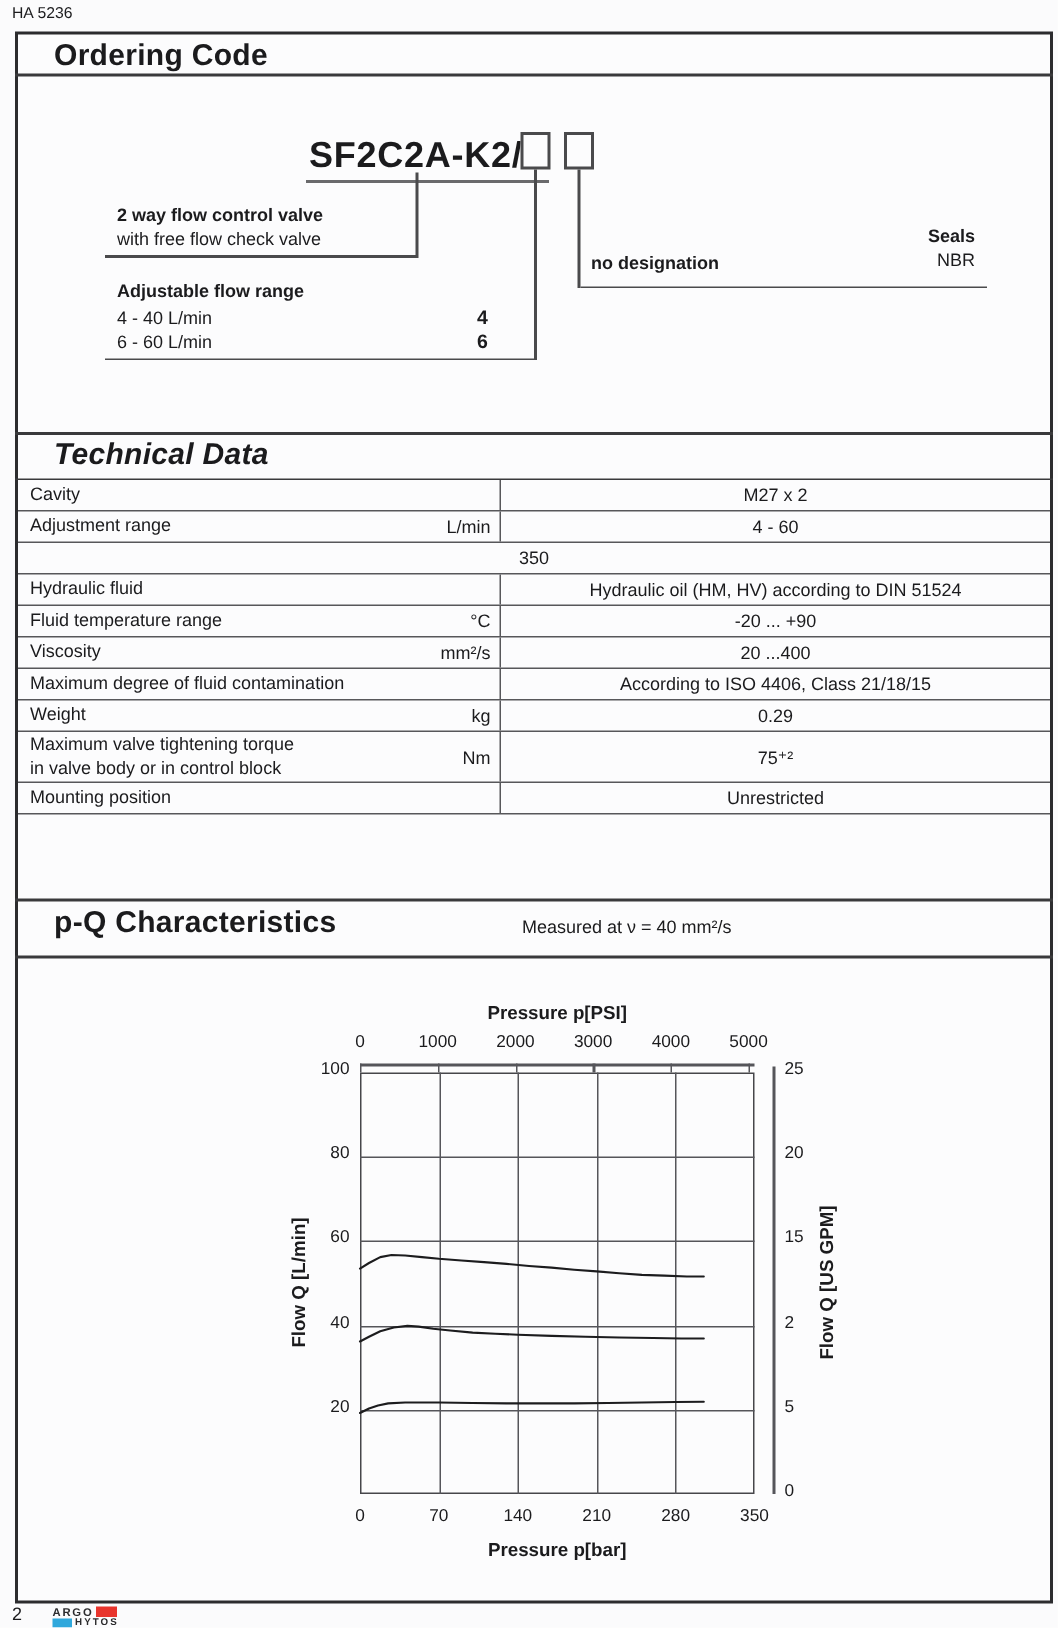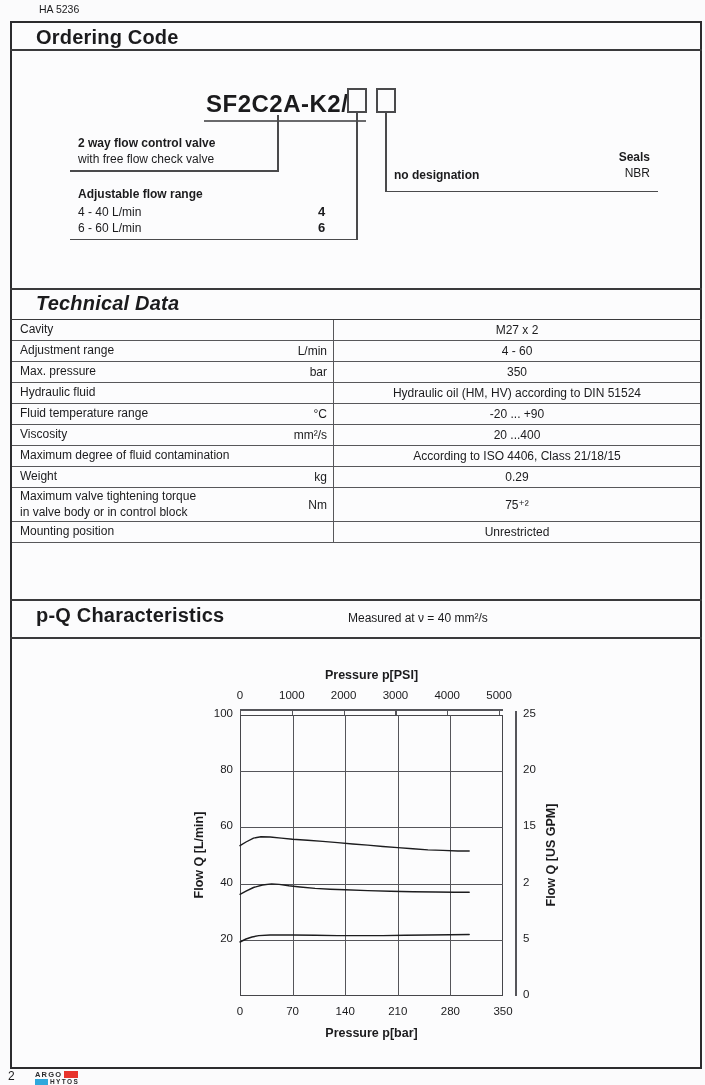--- a/index.html
+++ b/index.html
@@ -8,21 +8,21 @@
     position:relative; overflow:hidden;
     background:#fbfbfc; color:#1b1b1d;
     font-family:"Liberation Sans","DejaVu Sans",sans-serif;
   }
   .hline { position:absolute; background:#3a3a3c; height:2px; }
   .vline { position:absolute; background:#3a3a3c; width:2px; }
   .thin  { background:#4a4a4c; }
   #main-box { position:absolute; left:10px; top:21px; width:692px; height:1048px;
               border:2px solid #2c2c2e; background:#fcfcfd; }
   .section-title { position:absolute; font-size:20px; font-weight:bold; letter-spacing:.2px; }
-  .doc-number { position:absolute; left:8px; top:3px; font-size:10.5px;margin-left:31px; }
+  .doc-number { position:absolute; left:8px; top:3px; font-size:10.5px; }
   .code-text { position:absolute; left:204px; top:90px; font-size:24px; font-weight:bold;
                letter-spacing:.5px; border-bottom:2px solid #6a6a6c; padding:0 2px 2px 2px; }
   .order-box { position:absolute; width:20px; height:25px; border:2px solid #4a4a4c; background:#fcfcfd; }
   .call-bold { position:absolute; font-size:12px; font-weight:bold; }
   .call-reg  { position:absolute; font-size:12px; }
   .opt-code  { position:absolute; font-size:13px; font-weight:bold; }
   .seals-wrap { position:absolute; left:500px; width:150px; text-align:right; }
   
   #technical-table { position:absolute; left:10px; top:320px; width:692px;
                      border-left:2px solid #2c2c2e; border-right:2px solid #2c2c2e; }
@@ -96,24 +96,20 @@
       <div class="tval">M27 x 2</div>
     </div>
     <div class="trow">
       <div class="tleft">
         <div class="tlabel">Adjustment range</div>
         <div class="tunit">L/min</div>
       </div>
       <div class="tval">4 - 60</div>
     </div>
     <div class="trow">
-      <div class="tleft">
-        <div class="tlabel">Max. pressure</div>
-        <div class="tunit">bar</div>
-      </div>
       <div class="tval">350</div>
     </div>
     <div class="trow">
       <div class="tleft">
         <div class="tlabel">Hydraulic fluid</div>
         <div class="tunit"></div>
       </div>
       <div class="tval">Hydraulic oil (HM, HV) according to DIN 51524</div>
     </div>
     <div class="trow">

